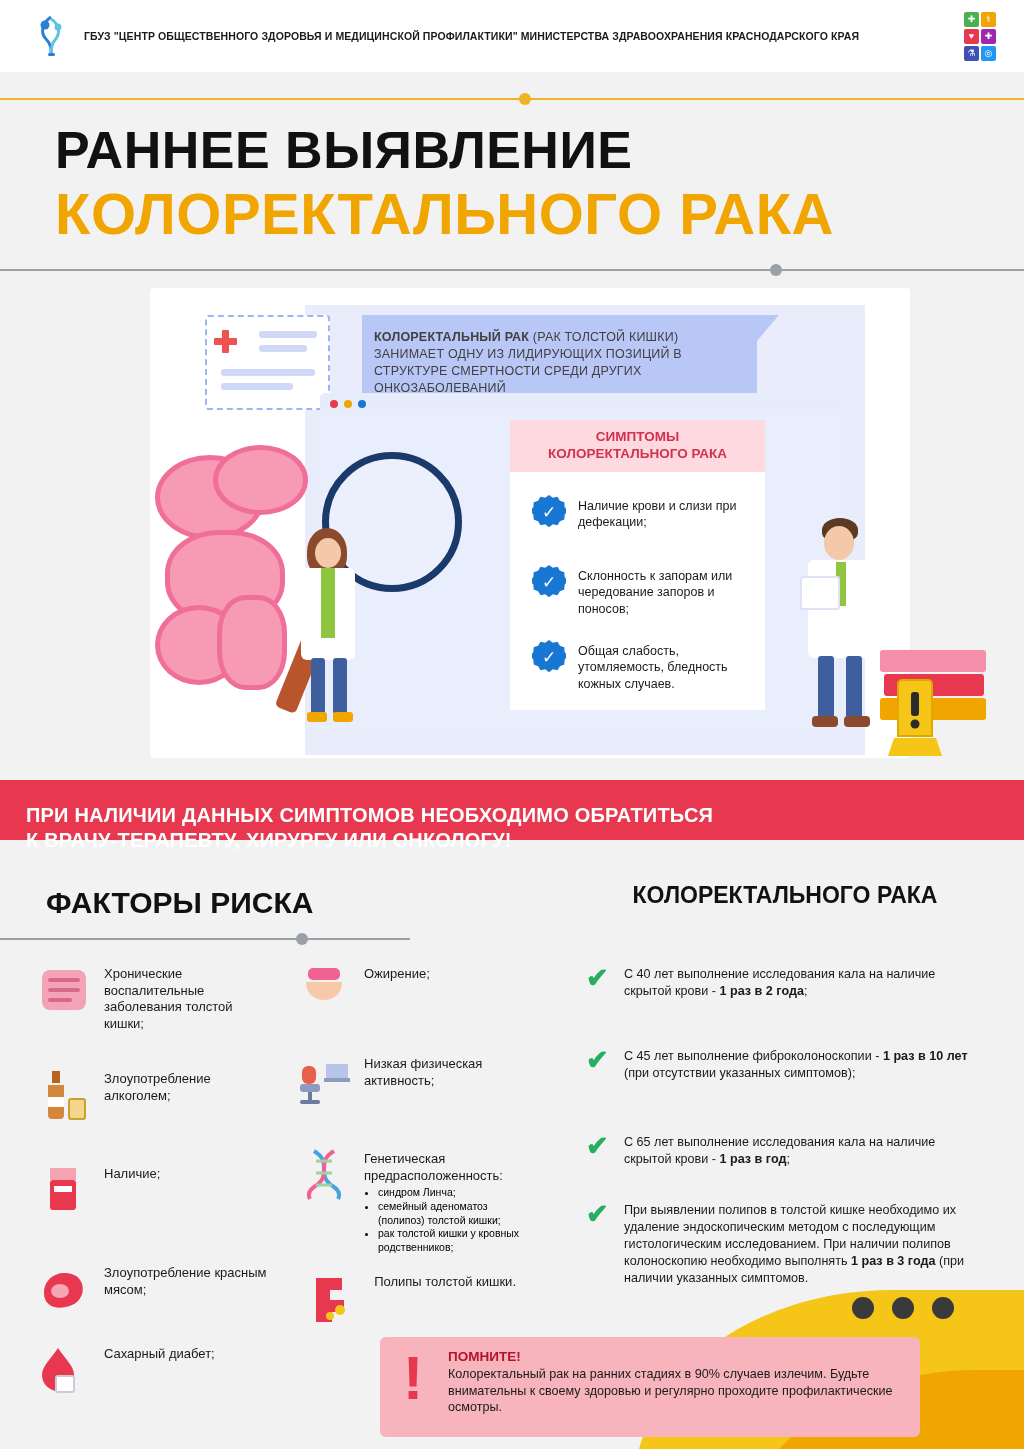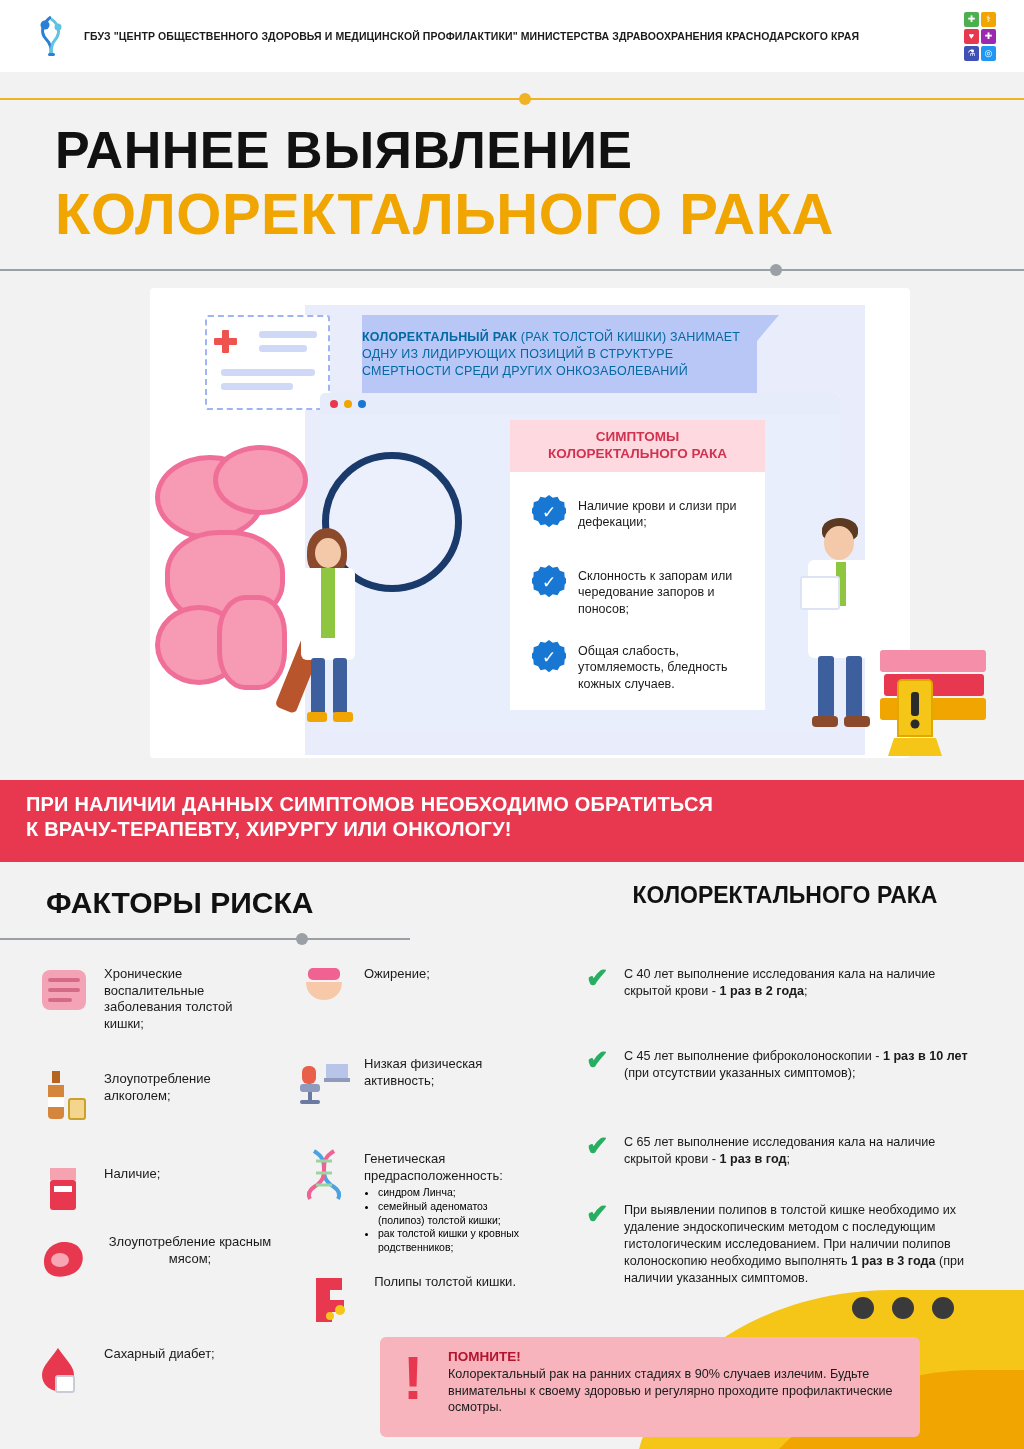--- a/index.html
+++ b/index.html
@@ -45,22 +45,22 @@
   
   .hero { position:absolute; left:0; top:280px; width:1024px; height:500px; background:#f2f2f2; overflow:hidden; }
   .hero-wall { position:absolute; left:150px; top:8px; width:760px; height:470px; background:#ffffff; border-radius:4px; }
   .hero-wall2 { position:absolute; left:305px; top:25px; width:560px; height:450px; background:#e8ecfb; }
   .dash-card { position:absolute; left:205px; top:35px; width:125px; height:95px; border:2px dashed #9fb4f5; background:#fff; border-radius:3px; }
   .dash-line { position:absolute; height:7px; background:#cfd9f7; border-radius:3px; }
   .cross-v { position:absolute; left:222px; top:50px; width:7px; height:23px; background:#ef5350; border-radius:1px;}
   .cross-h { position:absolute; left:214px; top:58px; width:23px; height:7px; background:#ef5350; border-radius:1px;}
 
   .blue-banner {
-    position:absolute; left:362px; top:35px; width:395px; padding:14px 0;
-    background:#b9c7f7; color:#0369a1; font-size:12.5px; line-height:1.35; font-weight:bold;
+    position:absolute; left:362px; top:35px; width:395px; padding:14px 12px;
+    background:#b9c7f7; color:#404040; font-size:12.5px; line-height:1.35; font-weight:bold;
     letter-spacing:.2px;
   }
   .blue-banner .norm { font-weight:normal; }
   .blue-banner-tail { position:absolute; left:757px; top:35px; width:0; height:0;
     border-top:0 solid transparent; border-bottom:26px solid transparent; border-left:22px solid #b9c7f7; }
 
   .browser { position:absolute; left:320px; top:113px; width:520px; height:337px; background:#fff; border-radius:5px; }
   .browser-bar { position:absolute; left:0; top:0; width:520px; height:22px; background:#e7ecfb; border-radius:5px 5px 0 0; }
   .dot { position:absolute; top:7px; width:8px; height:8px; border-radius:50%; }
   .browser-body { position:absolute; left:0; top:22px; width:520px; height:315px; background:#e9eefc; }
@@ -92,22 +92,22 @@
   .hair { position:absolute; border-radius:50% 50% 40% 40%; }
   .leg { position:absolute; background:#3e5f9e; border-radius:3px; }
 
   .books { position:absolute; left:880px; top:340px; width:110px; height:110px; }
   .book { position:absolute; border-radius:3px; }
 
   .stand { position:absolute; left:884px; top:396px; width:62px; height:84px; }
 
   
   .redbar {
-    position:absolute; left:0; top:780px; width:1024px; height:82px; background:#e8384f;
-    color:#fff; font-weight:bold; font-size:20px; line-height:1.25; padding:12px 26px;
+    position:absolute; left:0; top:780px; width:1024px; height:60px; background:#e8384f;
+    color:#fff; font-weight:bold; font-size:20px; line-height:1.25; padding:23px 26px;
     letter-spacing:.2px;
   }
 
   
   .lower { position:absolute; left:0; top:862px; width:1024px; height:698px; background:#f2f2f2; overflow:hidden;border-radius:22px; }
   .yellow-swoosh { position:absolute; right:-40px; bottom:-60px; width:430px; height:330px; background:#f5c518; border-radius:60% 0 0 0; }
   .yellow-swoosh2 { position:absolute; right:-60px; bottom:-110px; width:360px; height:300px; background:#f0a500; border-radius:70% 0 0 0; }
 
   .h-left { position:absolute; left:46px; top:24px; font-size:30px; font-weight:bold; color:#111; }
   .h-rule { position:absolute; left:0; top:76px; width:410px; height:2px; background:#9aa0a6; }
@@ -314,21 +314,21 @@
     <div class="risk-ico">
       <svg width="56" height="56" viewBox="0 0 56 56">
           <rect x="14" y="6" width="26" height="12" fill="#f5a3b0"></rect>
           <rect x="14" y="18" width="26" height="30" rx="3" fill="#e8384f"></rect>
           <rect x="18" y="24" width="18" height="6" fill="#fff"></rect>
         </svg>
     </div>
     <div class="risk-txt">Наличие;</div>
   </div>
 
-  <div class="risk-item" style="left:36px; top:368px; width:240px;text-align:center;">
+  <div class="risk-item" style="left:36px; top:399px; width:240px;">
     <div class="risk-ico">
       <svg width="56" height="56" viewBox="0 0 56 56">
           <path d="M8 32 C8 16 24 8 38 14 C50 19 50 38 36 44 C22 50 8 46 8 32z" fill="#e8384f"></path>
           <ellipse cx="24" cy="30" rx="9" ry="7" fill="#f7a6b4"></ellipse>
         </svg>
     </div>
     <div class="risk-txt">Злоупотребление красным мясом;</div>
   </div>
 
   <div class="risk-item" style="left:36px; top:480px; width:240px;">

